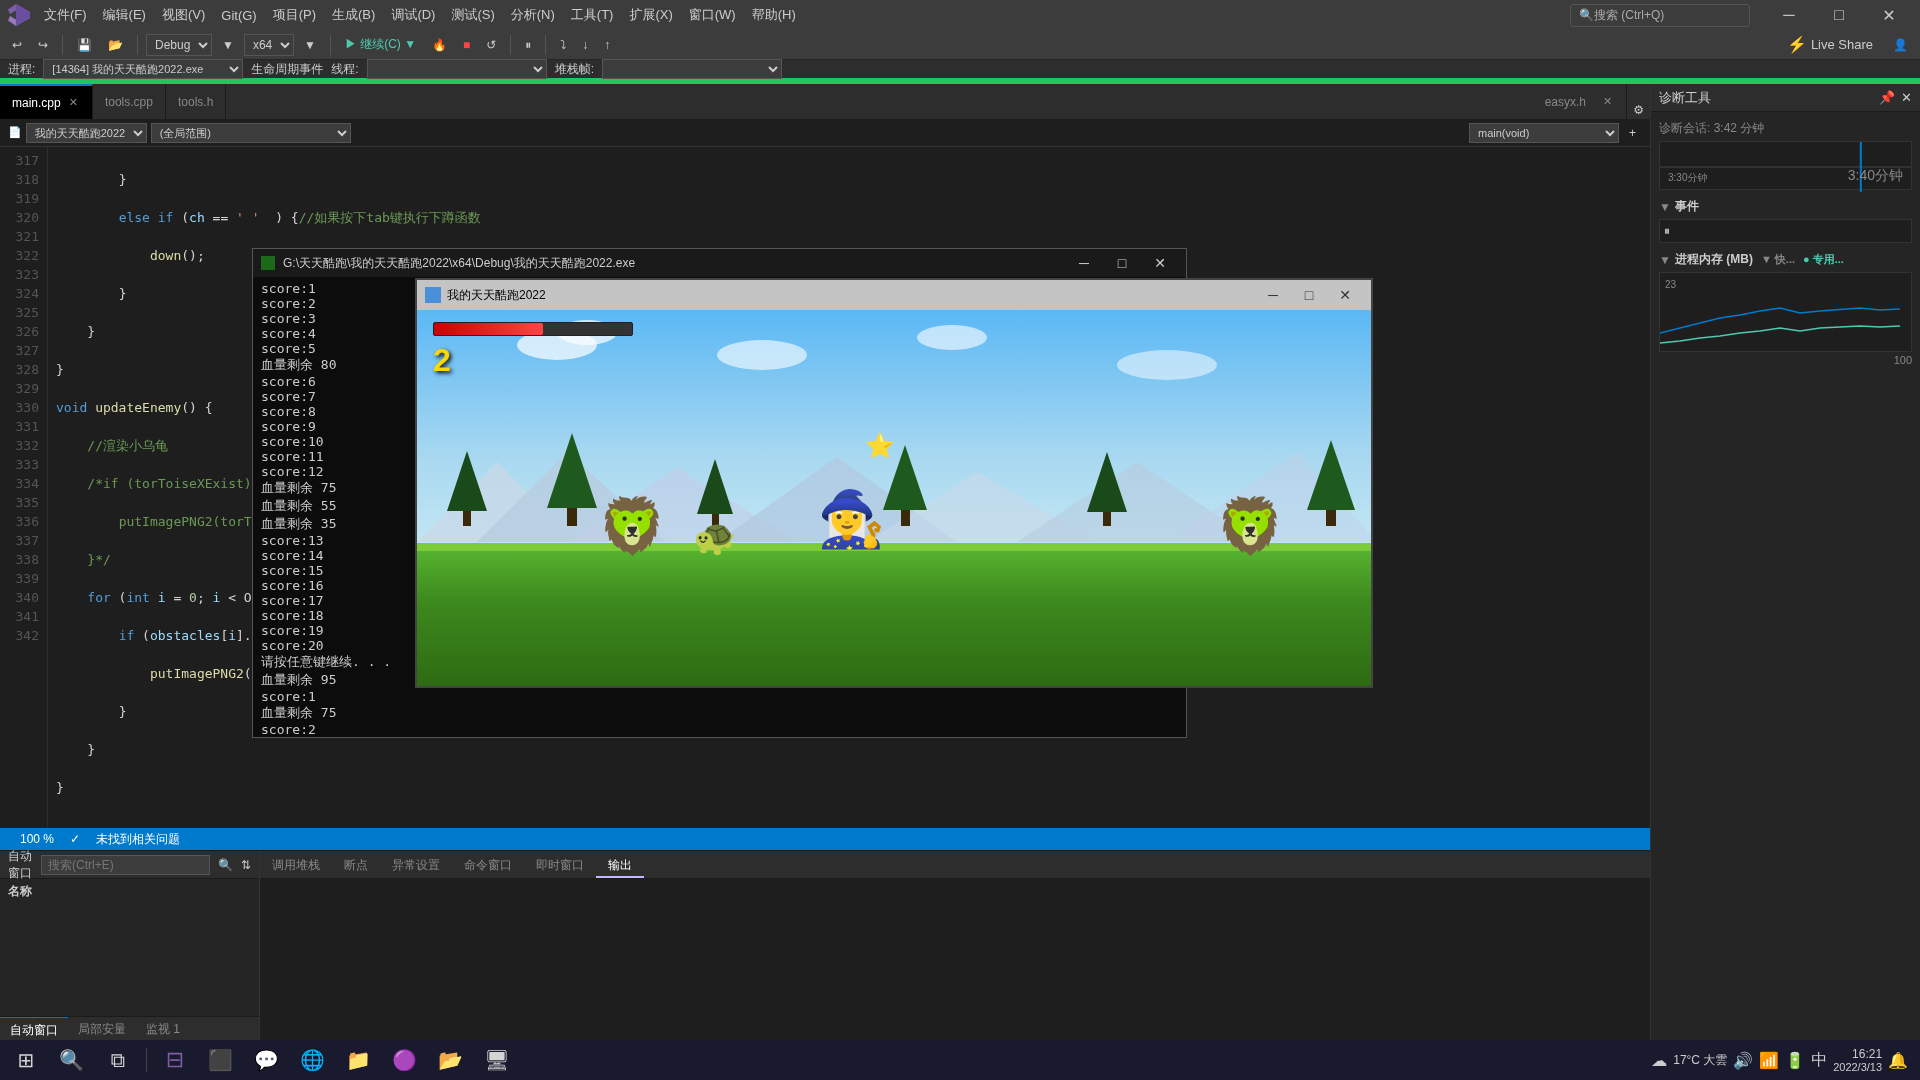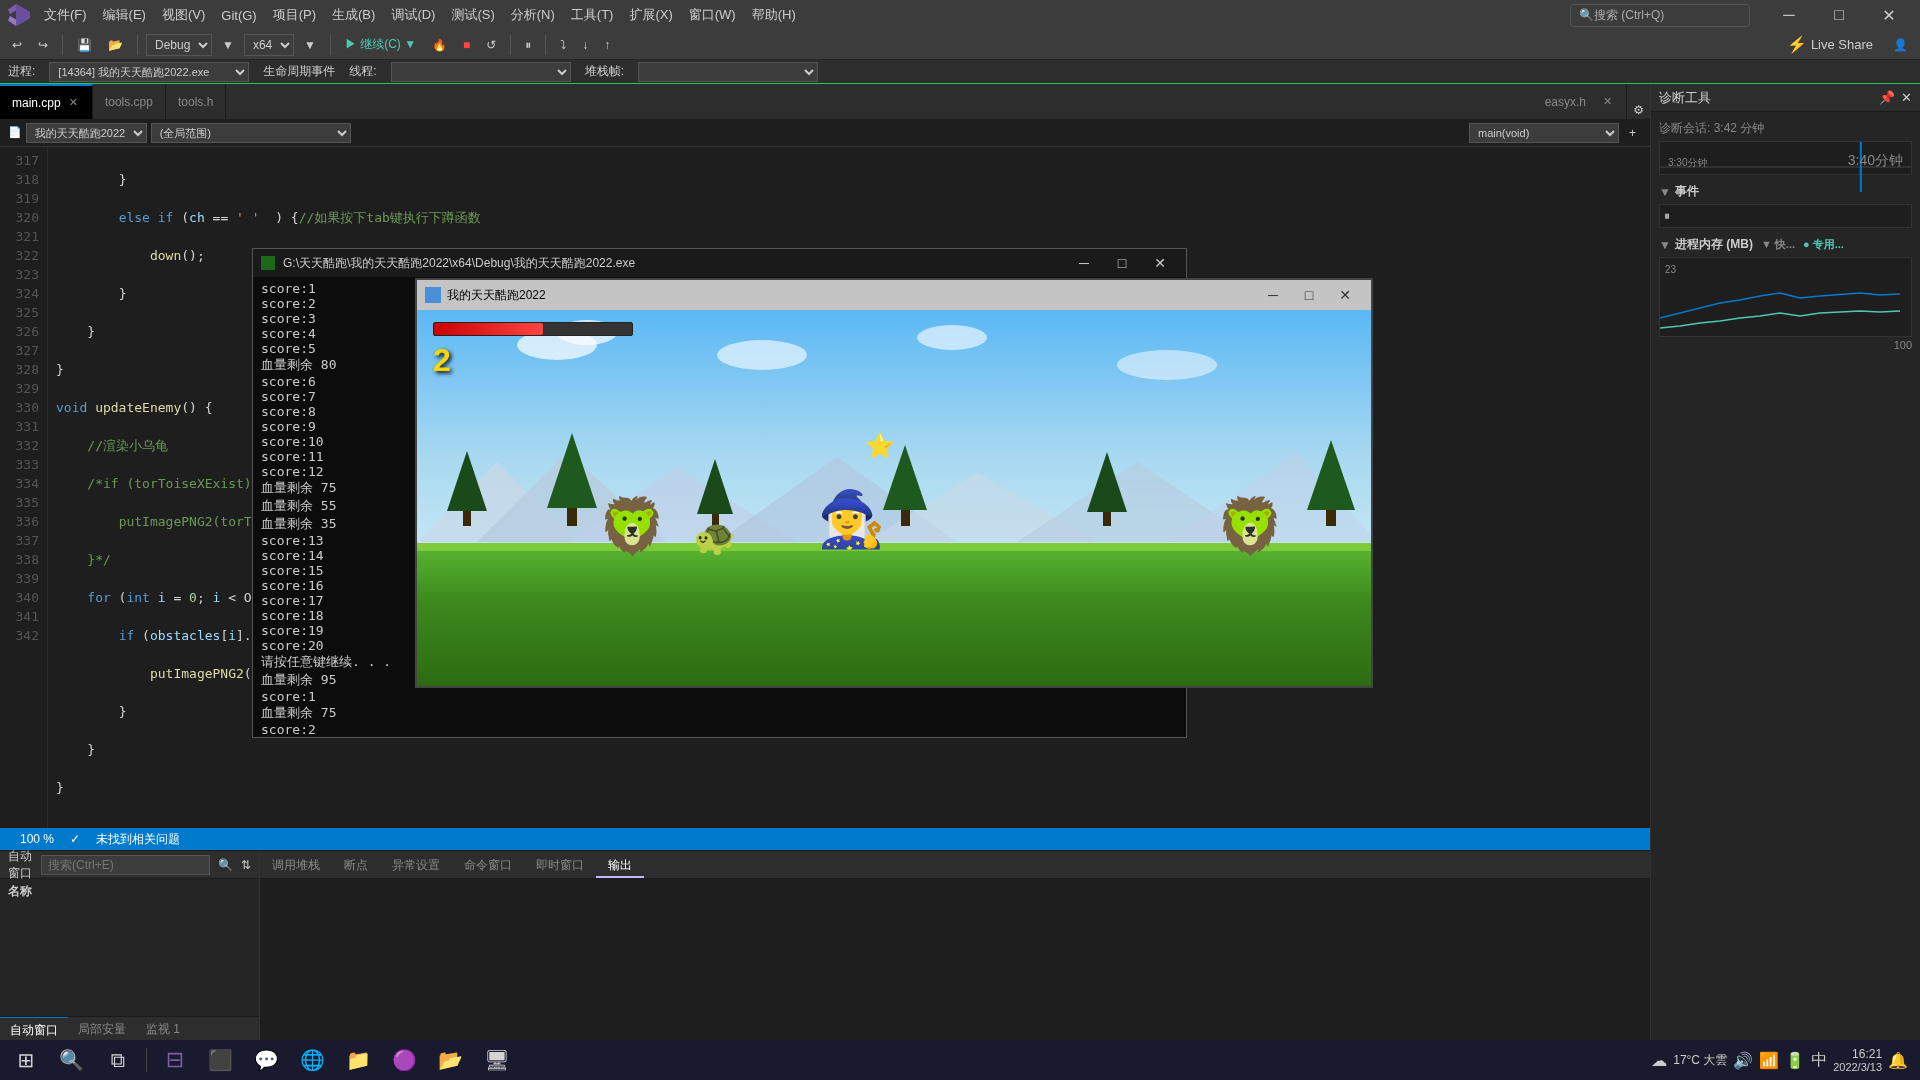--- a/index.html
+++ b/index.html
@@ -108,24 +108,24 @@
       font-size: 16px;
     }
 
     
     #status-bar-top {
       background: #2d2d2d;
       height: 24px;
       display: flex;
       align-items: center;
       padding: 0 8px;
-      gap: 14px;
-      font-size: 12px;
-      color: #ccc;
-      border-bottom: 1px solid #22c55e;
+      gap: 8px;
+      font-size: 12px;
+      color: #ccc;
+      border-bottom: 6px solid #22c55e;
     }
     .process-dropdown {
       background: #3c3c3c;
       border: 1px solid #555;
       color: #ccc;
       font-size: 11px;
       padding: 1px 4px;
       height: 20px;
       width: 200px;
     }
@@ -363,21 +363,21 @@
       padding: 8px;
       overflow: hidden;
       font-size: 12px;
     }
     .diag-label {
       color: #888;
       margin-bottom: 4px;
     }
     .diag-time-chart {
       background: #1e1e1e;
-      height: 34px;
+      height: 49px;
       margin-bottom: 8px;
       position: relative;
       border: 1px solid #333;
     }
     .diag-section-title {
       color: #ccc;
       font-weight: bold;
       margin: 6px 0 4px;
       display: flex;
       align-items: center;

